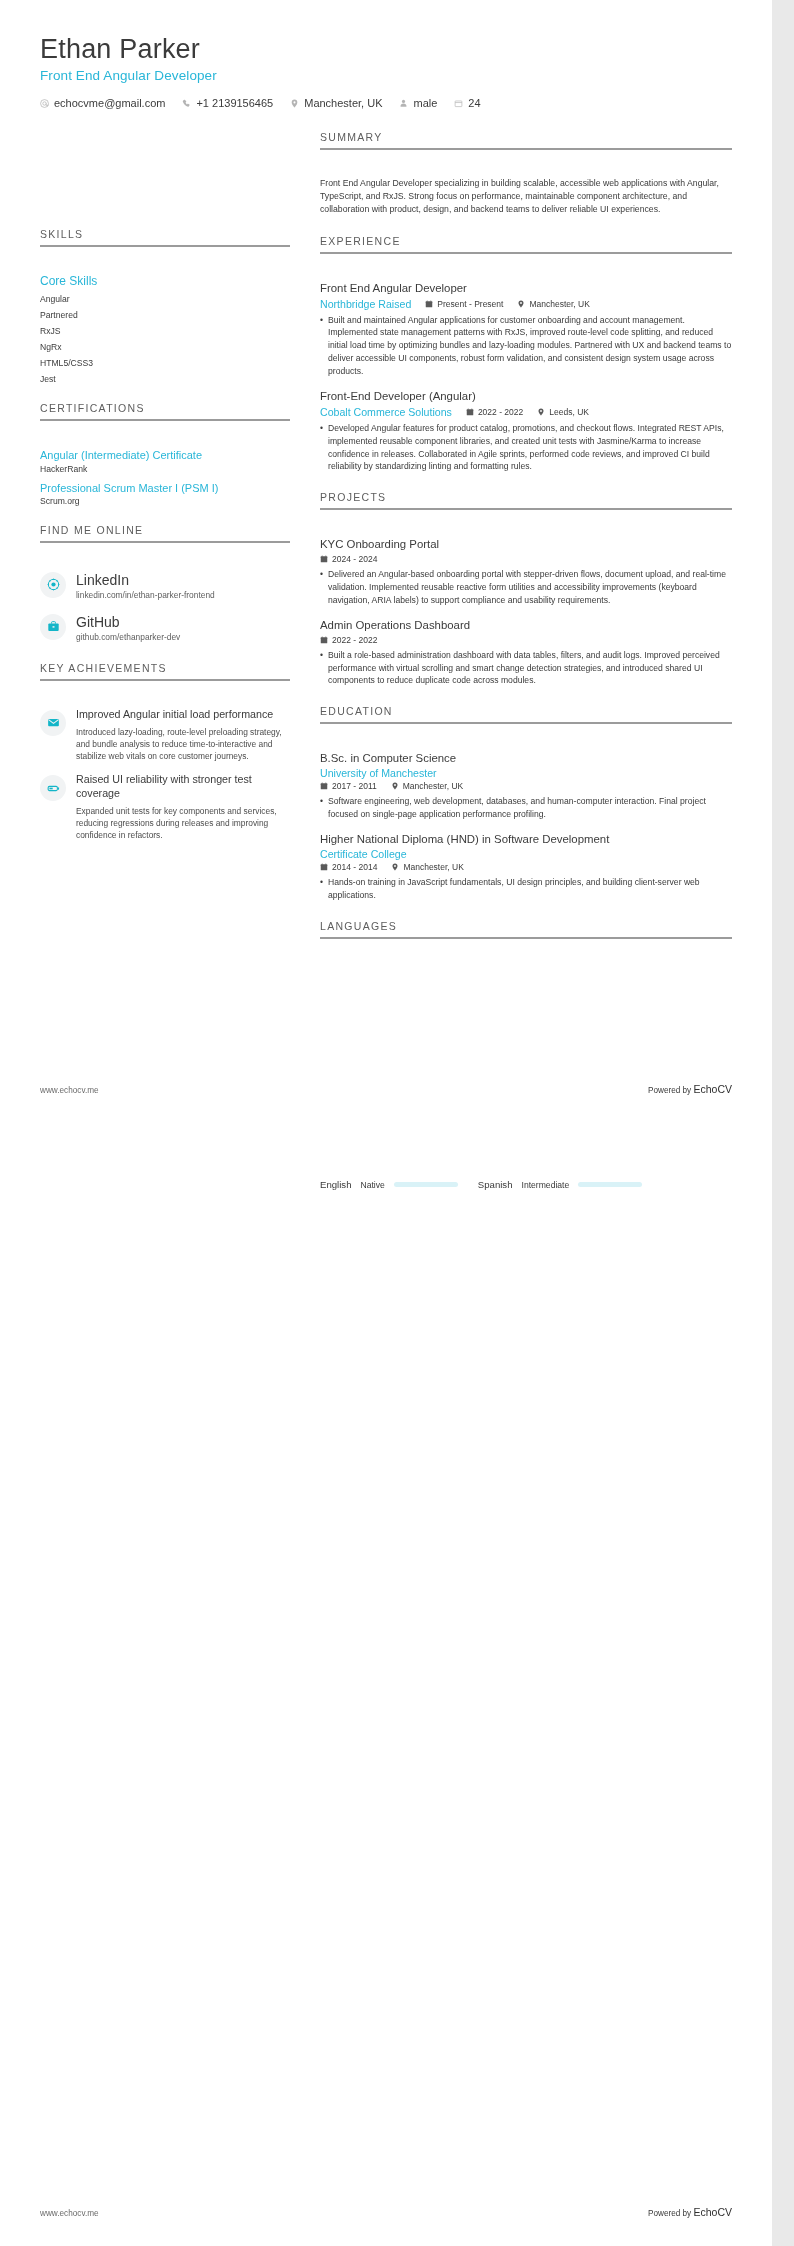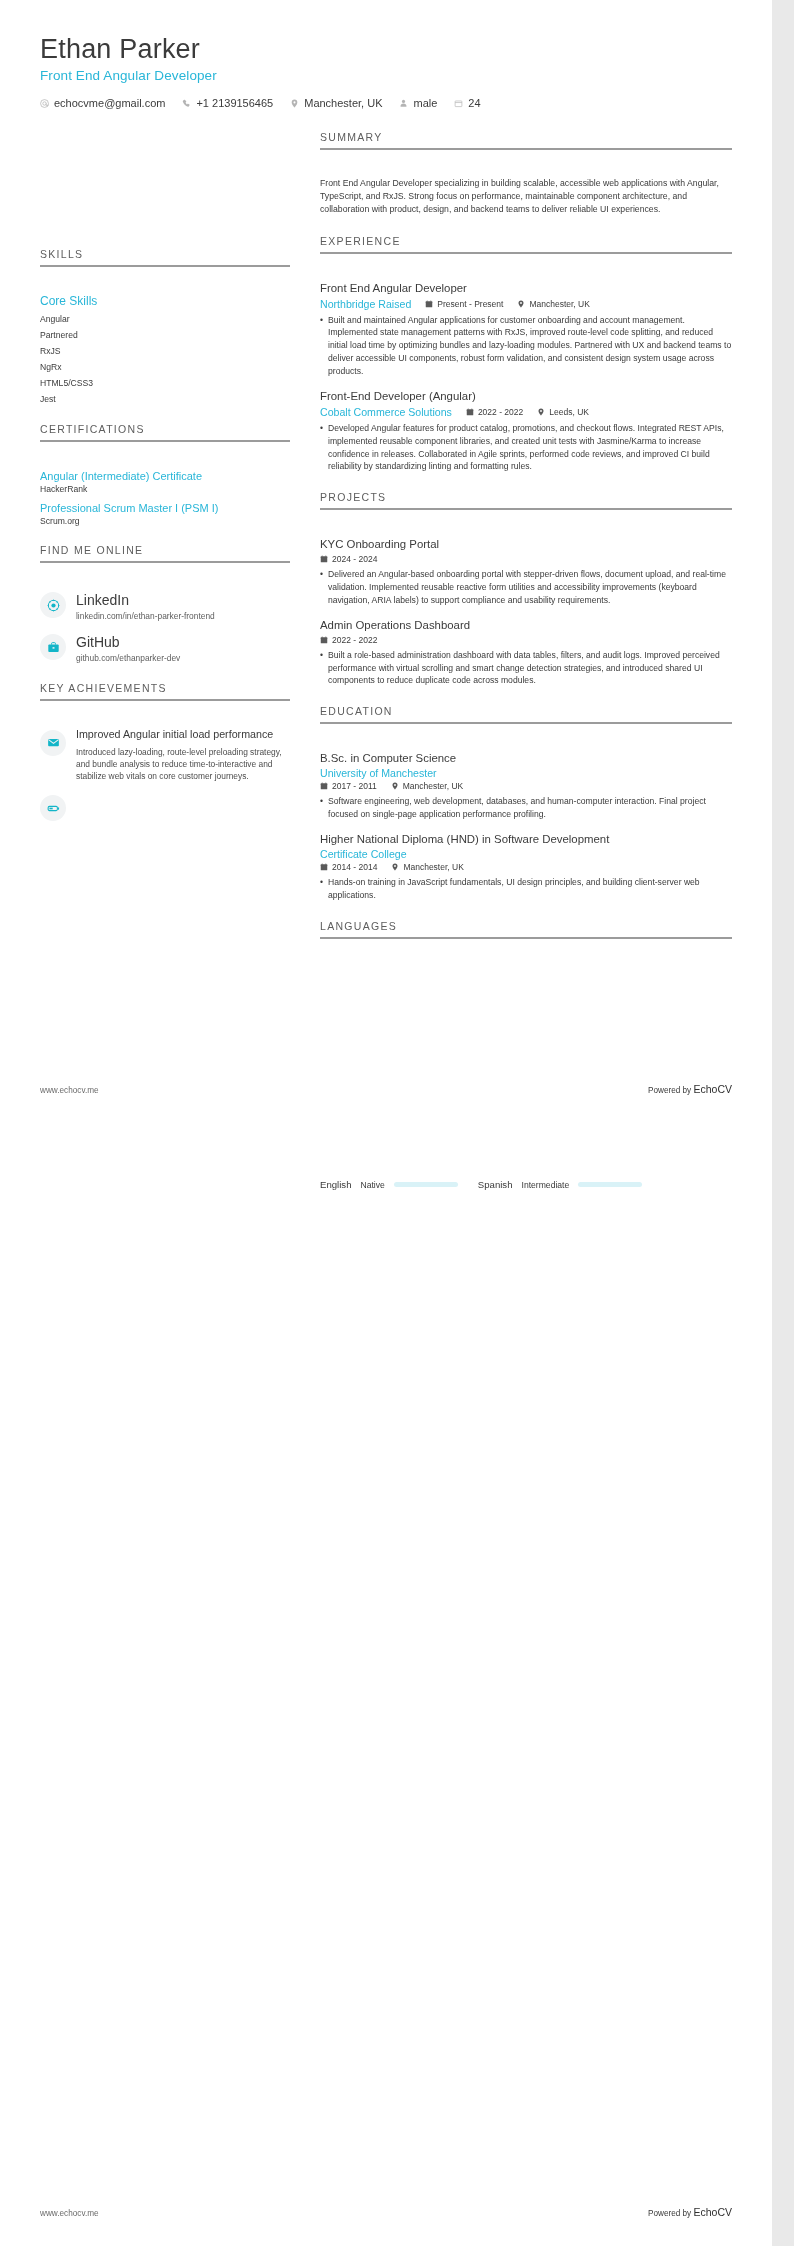--- a/index.html
+++ b/index.html
@@ -443,20 +443,24 @@
                 </span>
               </div>
               <div class="ach-item">
                 <span class="circle-icon">
                   <svg width="13" height="13" viewBox="0 0 16 16" fill="none" stroke="currentColor" stroke-width="1.3">
                     <rect x="1.4" y="5.4" width="11.4" height="5.2" rx="1.6"></rect>
                     <rect x="3" y="7" width="4" height="2" fill="currentColor" stroke="none"></rect>
                     <path d="M14.2 7.2v1.6" stroke-linecap="round"></path>
                   </svg>
                 </span>
+                <span class="ach-text">
+                  <span class="ach-title" style="display:block">Raised UI reliability with stronger test coverage</span>
+                  <span class="ach-desc" style="display:block">Expanded unit tests for key components and services, reducing regressions during releases and improving confidence in refactors.</span>
+                </span>
               </div>
             </div>
           </div>
 
         </div>
 
         <div class="col-gap"></div>
 
         <div class="col-right">
 

